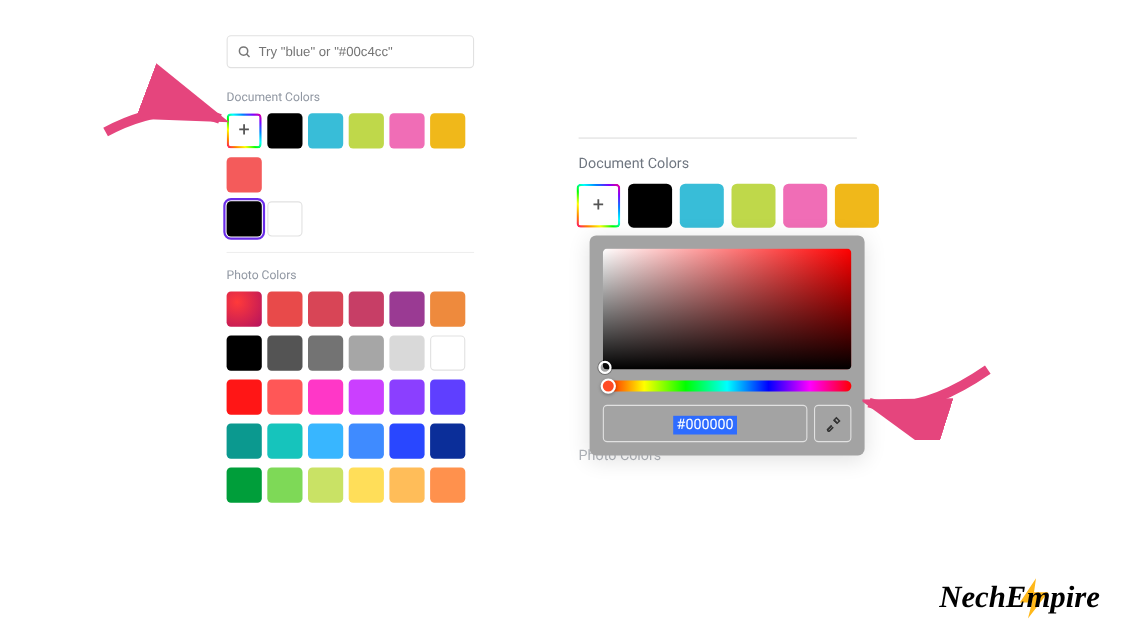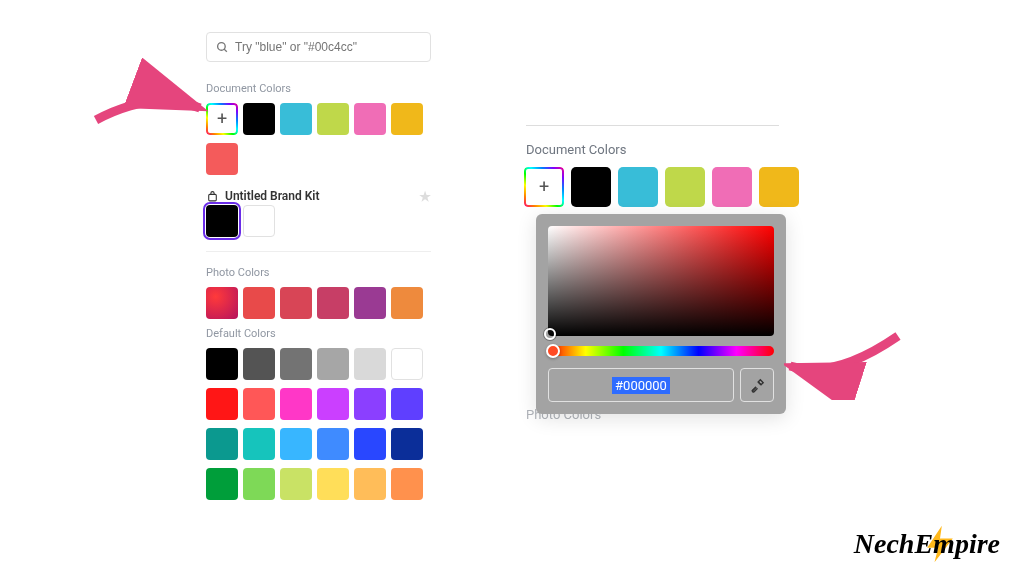--- a/index.html
+++ b/index.html
@@ -61,46 +61,37 @@
     <div class="swatch" style="background:#000000"></div>
     <div class="swatch" style="background:#38bdd8"></div>
     <div class="swatch" style="background:#bfd84a"></div>
     <div class="swatch" style="background:#f06db6"></div>
     <div class="swatch" style="background:#f0b81a"></div>
   </div>
   <div class="swatch-row">
     <div class="swatch" style="background:#f45b5b"></div>
   </div>
 
-  <div class="brand-kit-hdr">
-    <svg width="13" height="13" viewBox="0 0 24 24" fill="none" stroke="#333" stroke-width="2">
-        <rect x="5" y="8" width="14" height="12" rx="2"></rect>
-        <path d="M9 8V6a3 3 0 0 1 6 0v2"></path>
-      </svg>
-    <span>Untitled Brand Kit</span>
-    <span class="star">★</span>
-  </div>
   <div class="swatch-row">
     <div class="swatch selected" style="background:#000000"></div>
     <div class="swatch white" style="background:#ffffff"></div>
   </div>
 
   <div class="divider"></div>
 
   <div class="section-title">Photo Colors</div>
   <div class="swatch-row">
     <div class="swatch" style="background:radial-gradient(circle at 30% 30%,#ff3a3a,#b5125e)"></div>
     <div class="swatch" style="background:#e84a4a"></div>
     <div class="swatch" style="background:#d84556"></div>
     <div class="swatch" style="background:#c73e66"></div>
     <div class="swatch" style="background:#9a3a93"></div>
     <div class="swatch" style="background:#ee8a3d"></div>
   </div>
 
-  <div class="section-title">Default Colors</div>
   <div class="swatch-row">
     <div class="swatch" style="background:#000000"></div>
     <div class="swatch" style="background:#545454"></div>
     <div class="swatch" style="background:#737373"></div>
     <div class="swatch" style="background:#a6a6a6"></div>
     <div class="swatch" style="background:#d9d9d9"></div>
     <div class="swatch white" style="background:#ffffff"></div>
   </div>
   <div class="swatch-row">
     <div class="swatch" style="background:#ff1616"></div>

